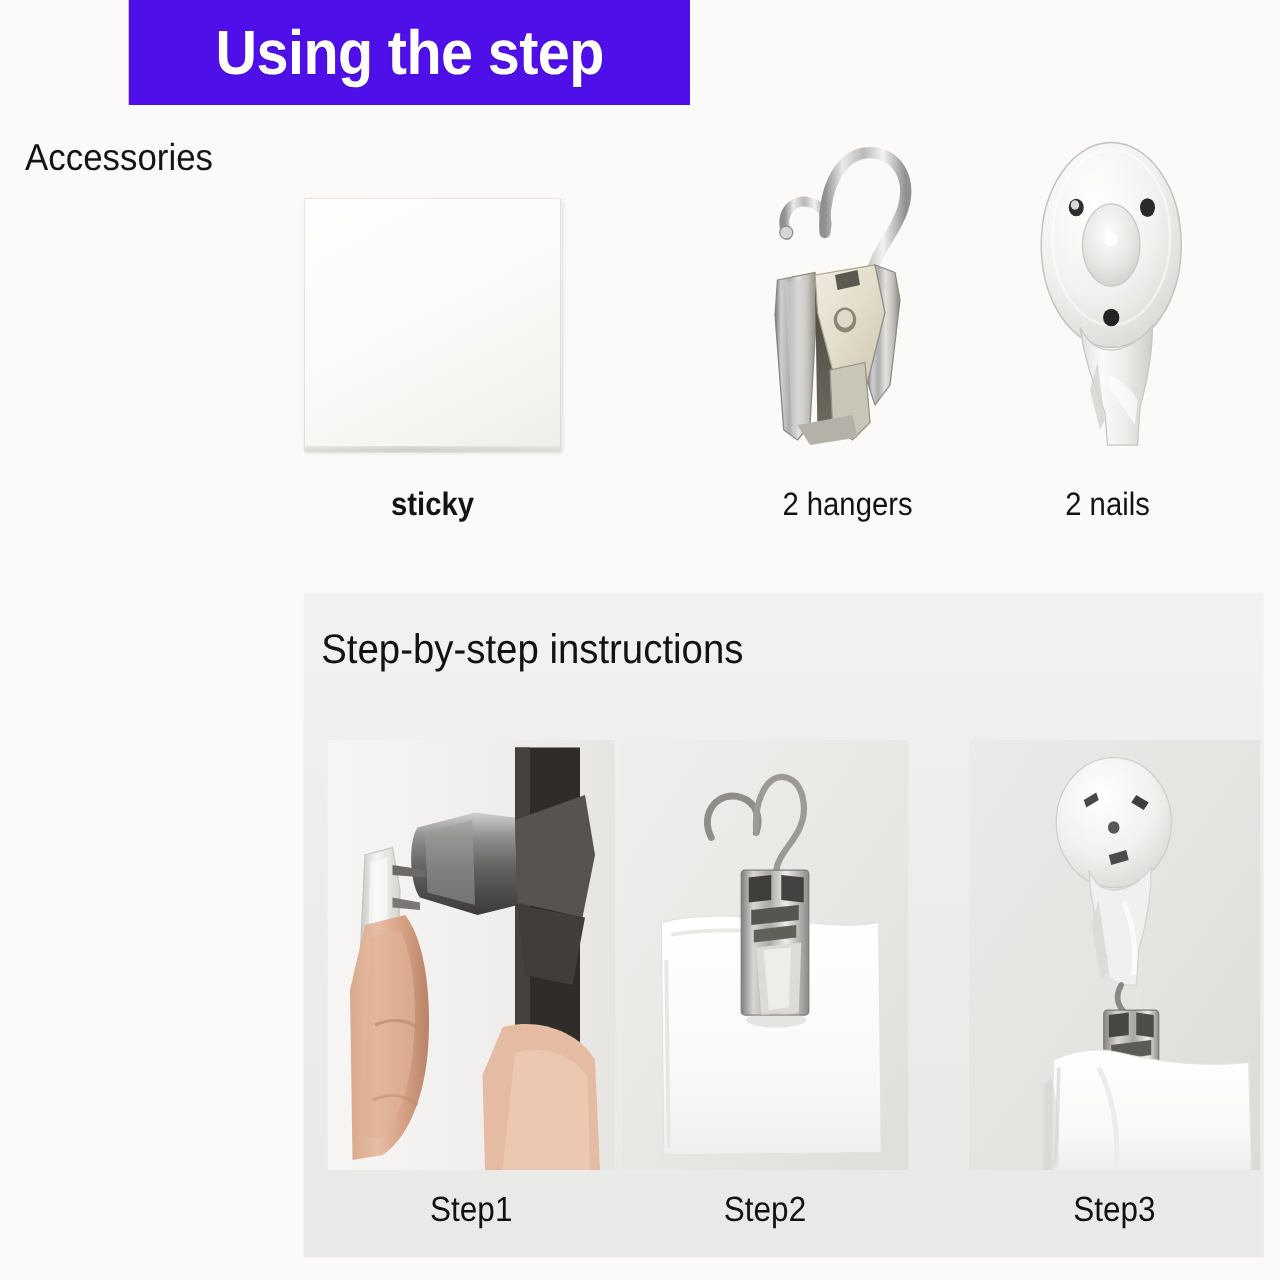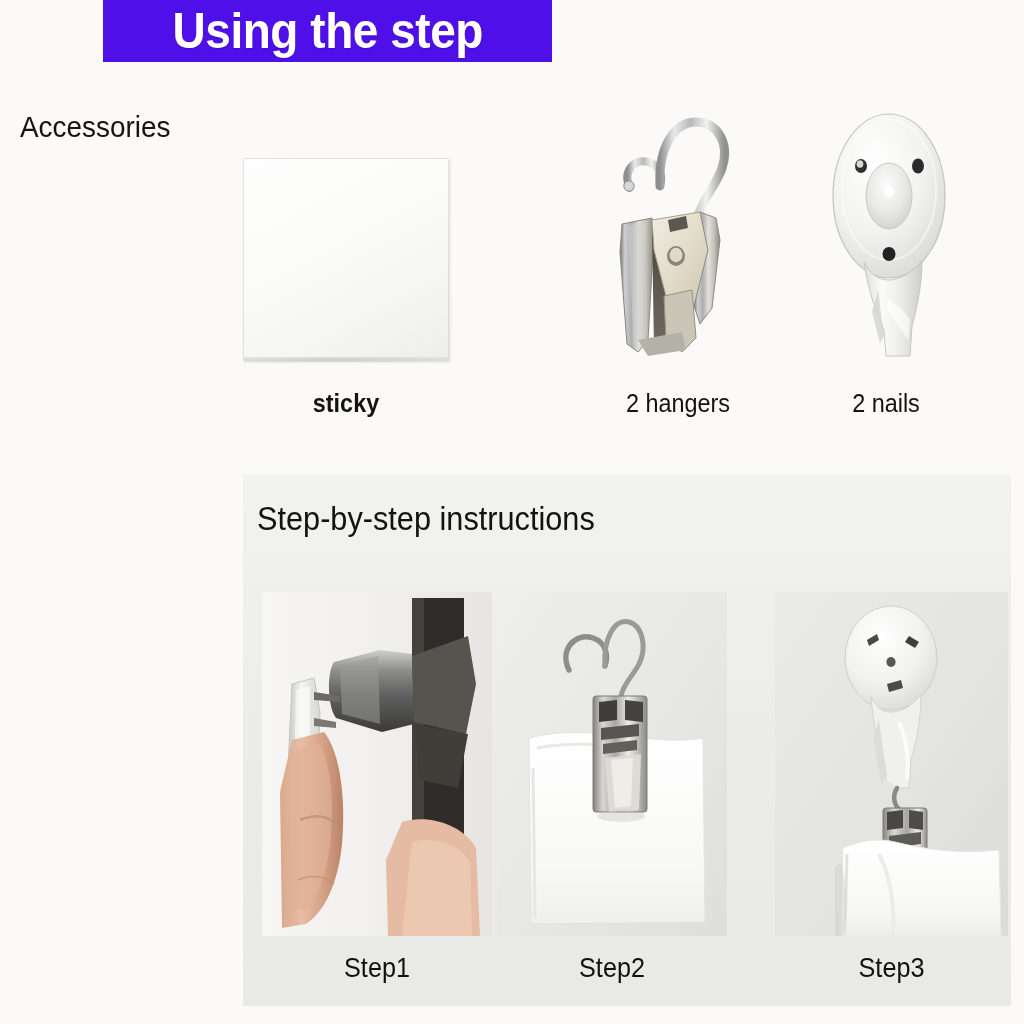--- a/index.html
+++ b/index.html
@@ -14,21 +14,21 @@
     overflow: hidden;
     position: relative;
   }
 
   
   #title-banner {
     position: absolute;
     left: 103px;
     top: 0px;
     width: 449px;
-    height: 62px;
+    height: 84px;
     background: #4e0fe8;
     display: flex;
     align-items: center;
     justify-content: center;
   }
   #title-banner .title-text {
     color: #ffffff;
     font-size: 50px;
     font-weight: bold;
     letter-spacing: -0.5px;

